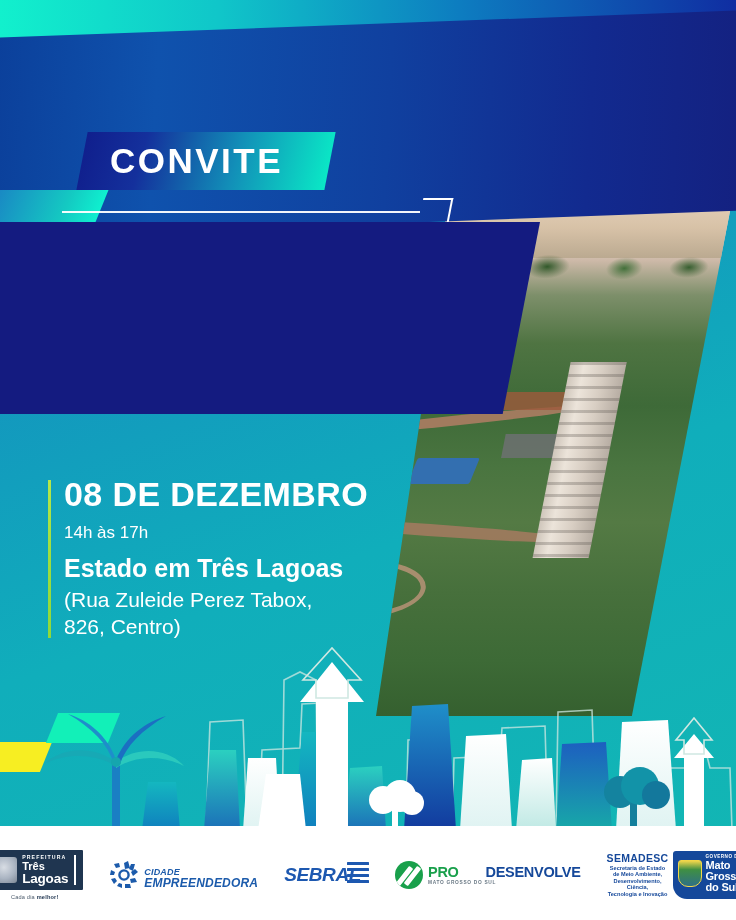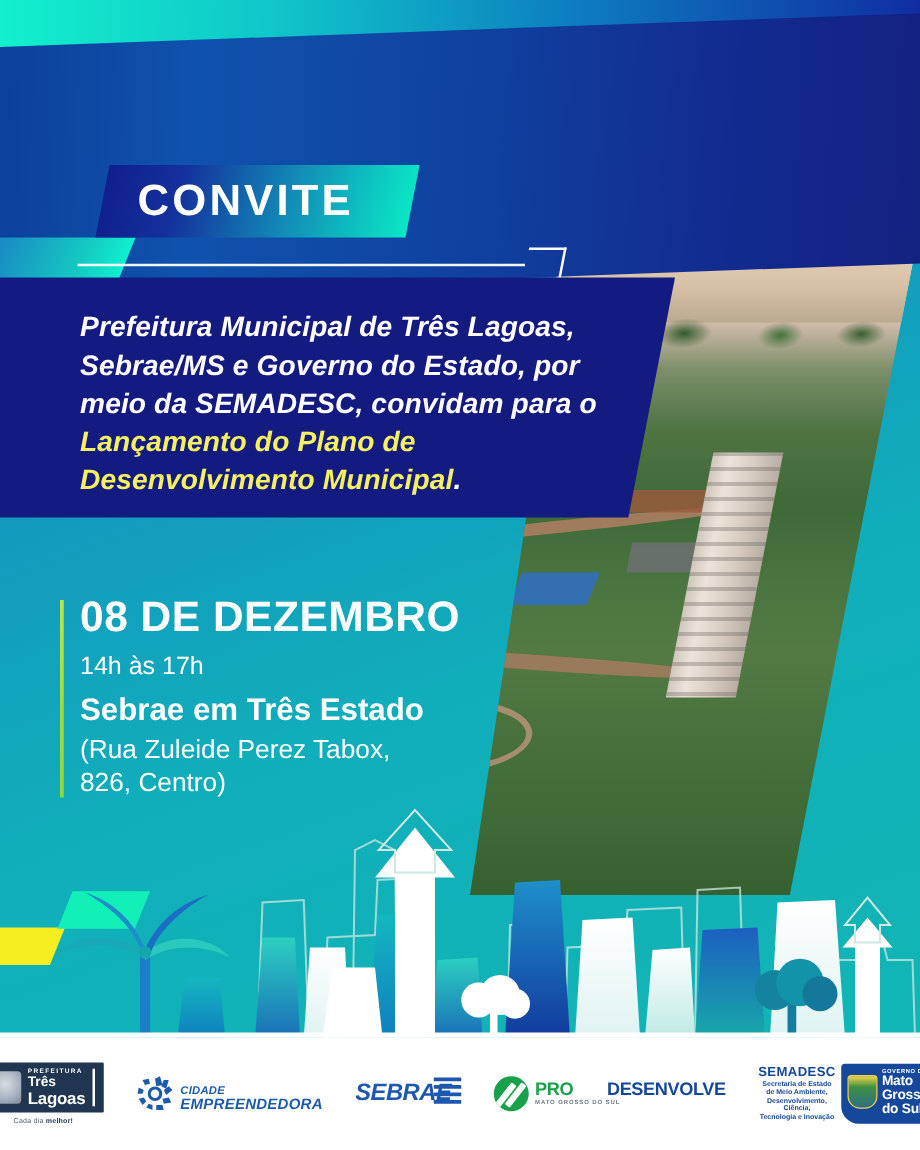--- a/index.html
+++ b/index.html
@@ -233,21 +233,21 @@
     width: 400px;
     color: #ffffff;
   }
   .detail-date {
     font-size: 34px;
     font-weight: bold;
     letter-spacing: .4px;
     line-height: 41px;
   }
   .detail-time {
-    font-size: 20px;
+    font-size: 17px;
     font-weight: normal;
     line-height: 36px;
   }
   .detail-venue {
     font-size: 25px;
     font-weight: bold;
     line-height: 35px;
   }
   .detail-addr {
     font-size: 21px;
@@ -410,27 +410,26 @@
 
   <div class="teal-wedge"></div>
 
   <div class="convite-badge"></div>
   <div class="convite-text">CONVITE</div>
 
   <div class="rule-line"></div>
   <div class="rule-bracket"></div>
 
   <div class="navy-panel"></div>
-  <div class="invite-copy"><span>Prefeitura Municipal de Três Lagoas, Sebrae/MS e Governo do Estado, por meio da SEMADESC, convidam para o </span><span class="hl">Lançamento do Plano de Desenvolvimento Municipal</span><span>.</span></div>
 
   <div class="detail-bar"></div>
   <div class="detail-block">
     <div class="detail-date">08 DE DEZEMBRO</div>
     <div class="detail-time">14h às 17h</div>
-    <div class="detail-venue">Sebrae em Três Estado</div>
+    <div class="detail-venue">Estado em Três Lagoas</div>
     <div class="detail-addr">(Rua Zuleide Perez Tabox,</div>
     <div class="detail-addr">826, Centro)</div>
   </div>
 
   <div class="para-yellow"></div>
   <div class="para-cyan"></div>
 
   <svg class="skyline" viewBox="0 0 736 190" preserveAspectRatio="none">
     <defs>
       <linearGradient id="gA" x1="0" y1="0" x2="0" y2="1">

